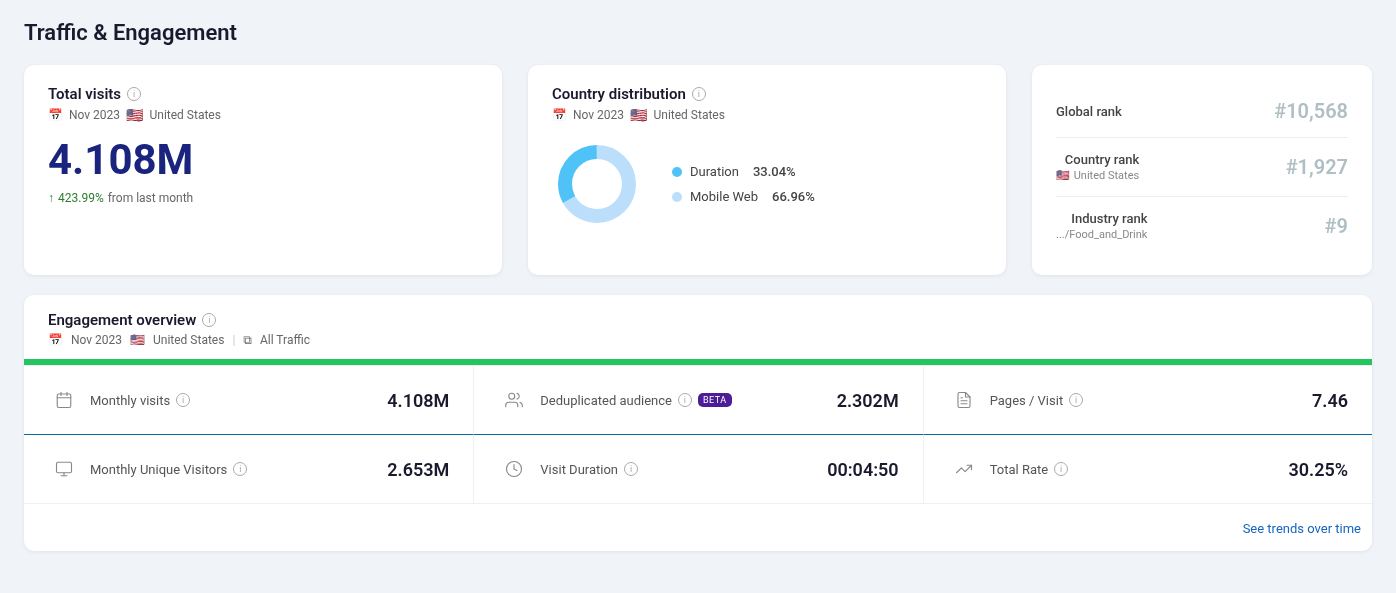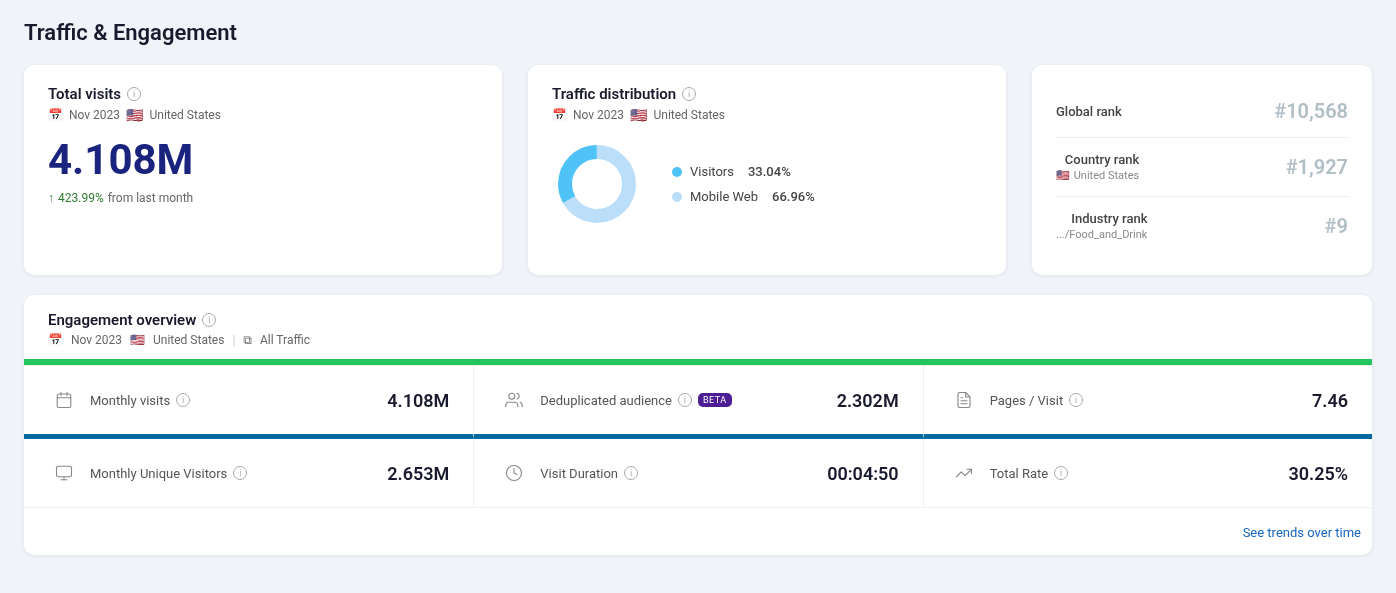--- a/index.html
+++ b/index.html
@@ -234,21 +234,21 @@
     .metrics-grid {
       display: grid;
       grid-template-columns: 1fr 1fr 1fr;
     }
 
     .metric-cell {
       display: flex;
       align-items: center;
       gap: 10px;
       padding: 18px 24px;
-      border-bottom: 5px solid #0369a1;
+      border-bottom: 1px solid #0369a1;
     }
 
     .metric-cell:nth-child(1),
     .metric-cell:nth-child(2),
     .metric-cell:nth-child(3) {
       border-top: 1px solid #f0f0f0;
     }
 
     .metric-icon {
       width: 32px;
@@ -345,42 +345,42 @@
     <div class="big-number">4.108M</div>
     <div class="growth-indicator">
       <span class="growth-up">↑</span>
       <span class="growth-up">423.99%</span>
       <span class="growth-label">from last month</span>
     </div>
   </div>
 
   <div class="card card-device">
     <div class="card-header">
-      <span class="card-title">Traffic distribution</span>
+      <span class="card-title">Country distribution</span>
       <span class="info-icon">i</span>
     </div>
     <div class="card-meta">
       <span class="calendar-icon">📅</span>
       <span>Nov 2023</span>
       <span class="flag">🇺🇸</span>
       <span>United States</span>
     </div>
     <div class="device-content">
       <div class="donut-container">
         <svg class="donut-svg" viewBox="0 0 90 90">
 
           <circle cx="45" cy="45" r="32" fill="none" stroke="#bbdefb" stroke-width="14" stroke-dasharray="134.3 67.1" stroke-dashoffset="0" transform="rotate(-90 45 45)"></circle>
 
           <circle cx="45" cy="45" r="32" fill="none" stroke="#4fc3f7" stroke-width="14" stroke-dasharray="66.25 135.15" stroke-dashoffset="-134.3" transform="rotate(-90 45 45)"></circle>
         </svg>
       </div>
       <div class="device-legend">
         <div class="legend-item">
           <span class="legend-dot" style="background:#4fc3f7;"></span>
-          <span class="legend-label">Visitors</span>
+          <span class="legend-label">Duration</span>
           <span class="legend-value">33.04%</span>
         </div>
         <div class="legend-item">
           <span class="legend-dot" style="background:#bbdefb;"></span>
           <span class="legend-label">Mobile Web</span>
           <span class="legend-value">66.96%</span>
         </div>
       </div>
     </div>
   </div>

